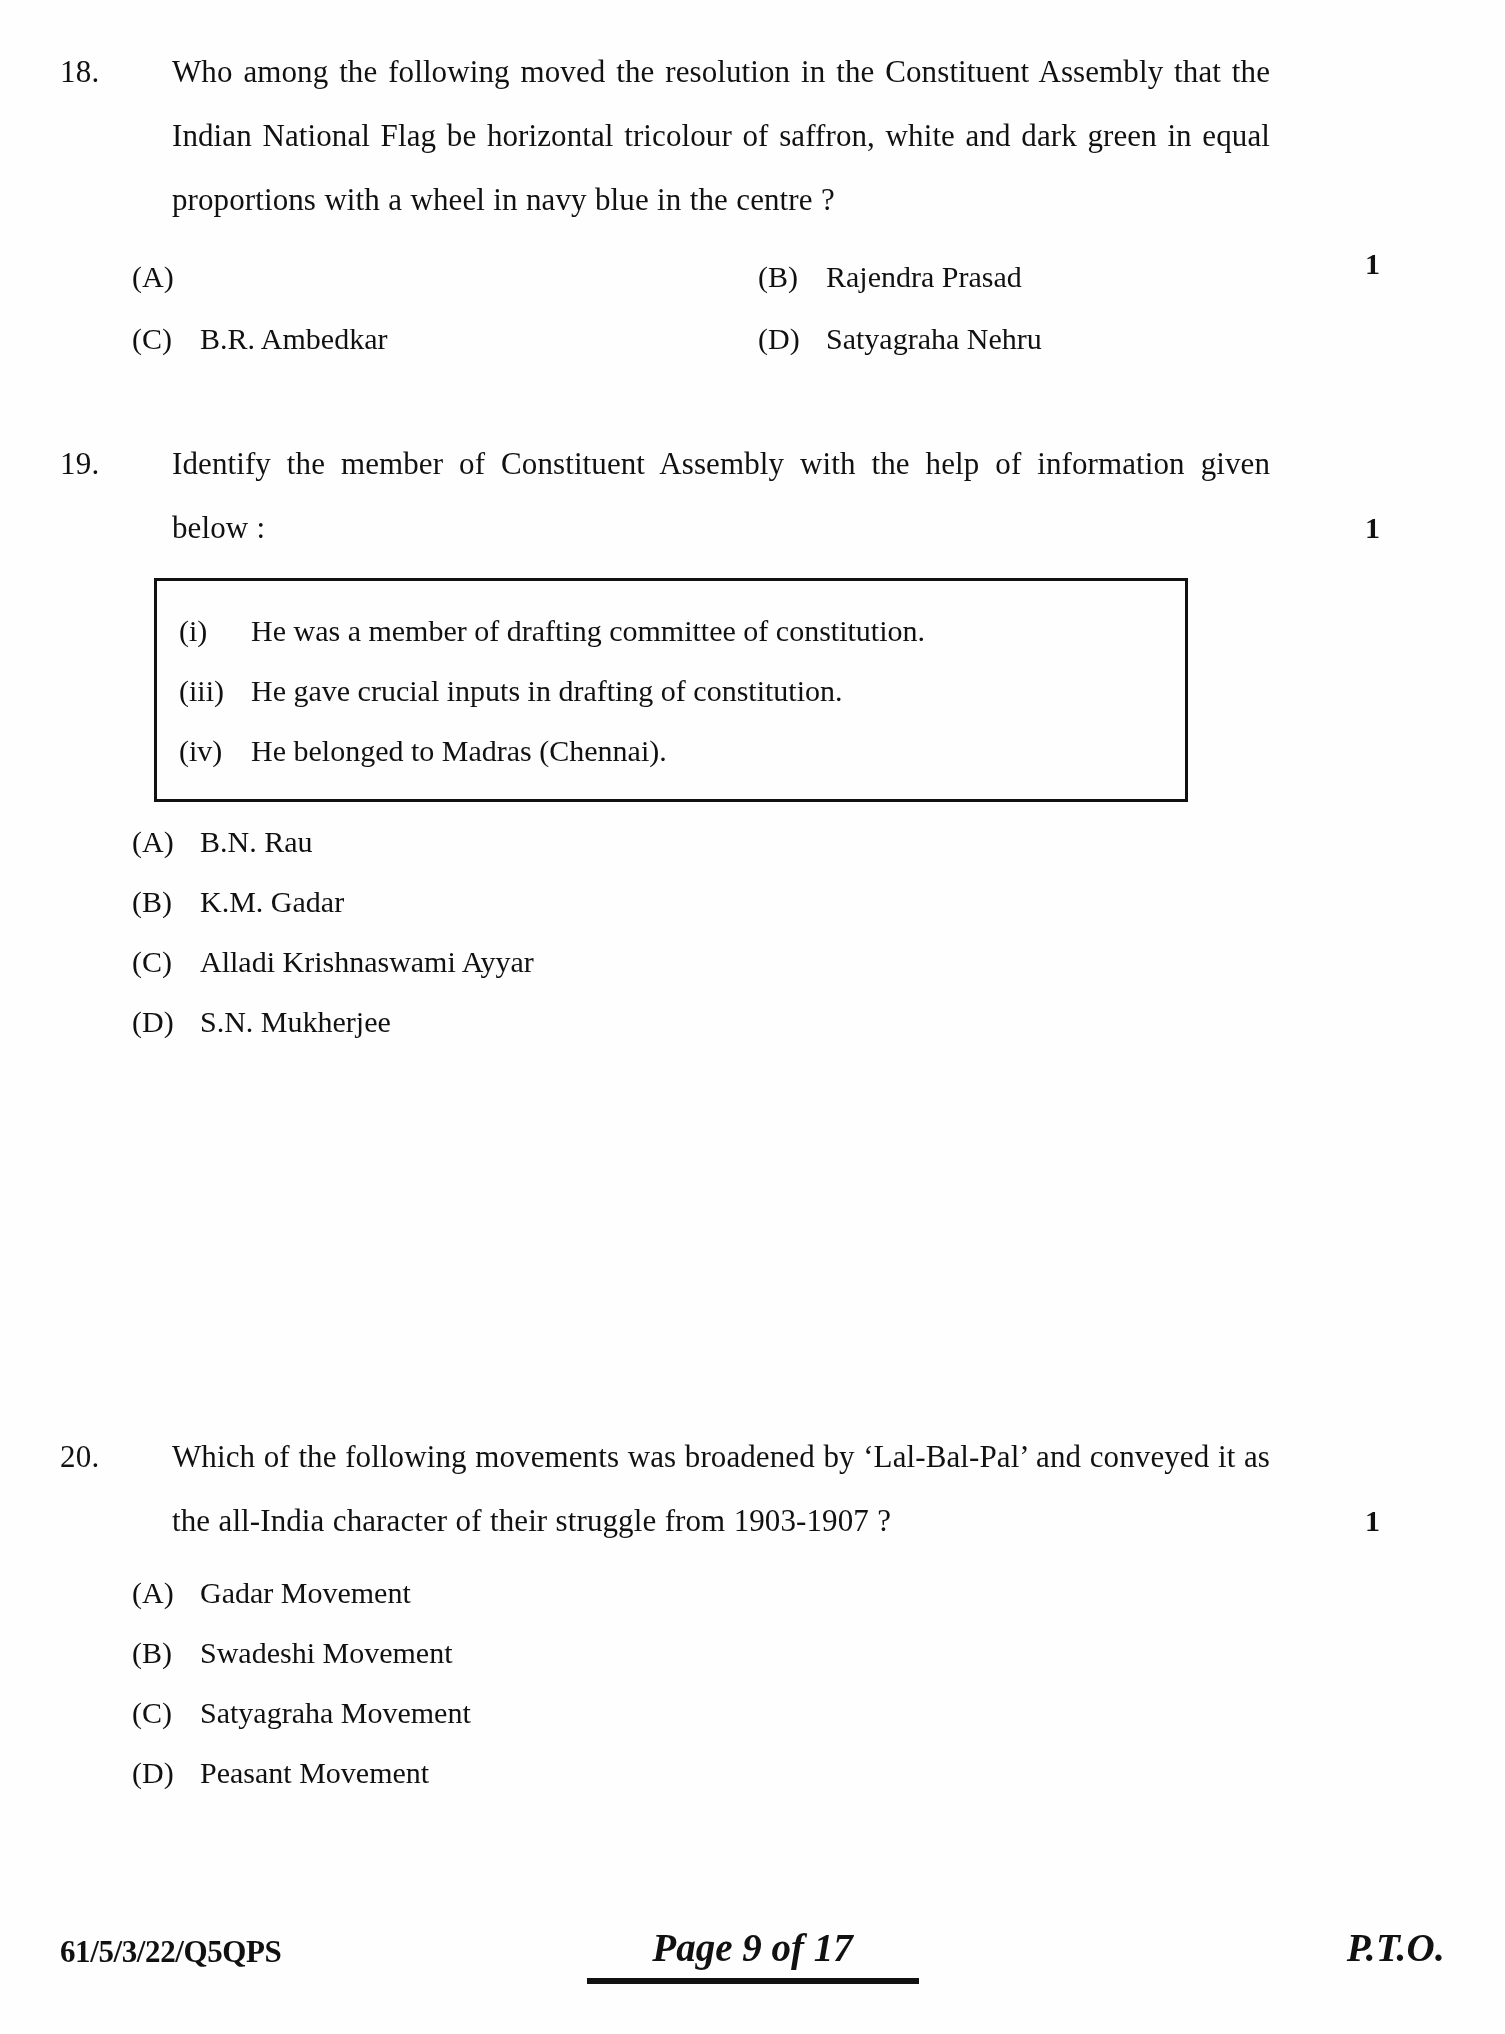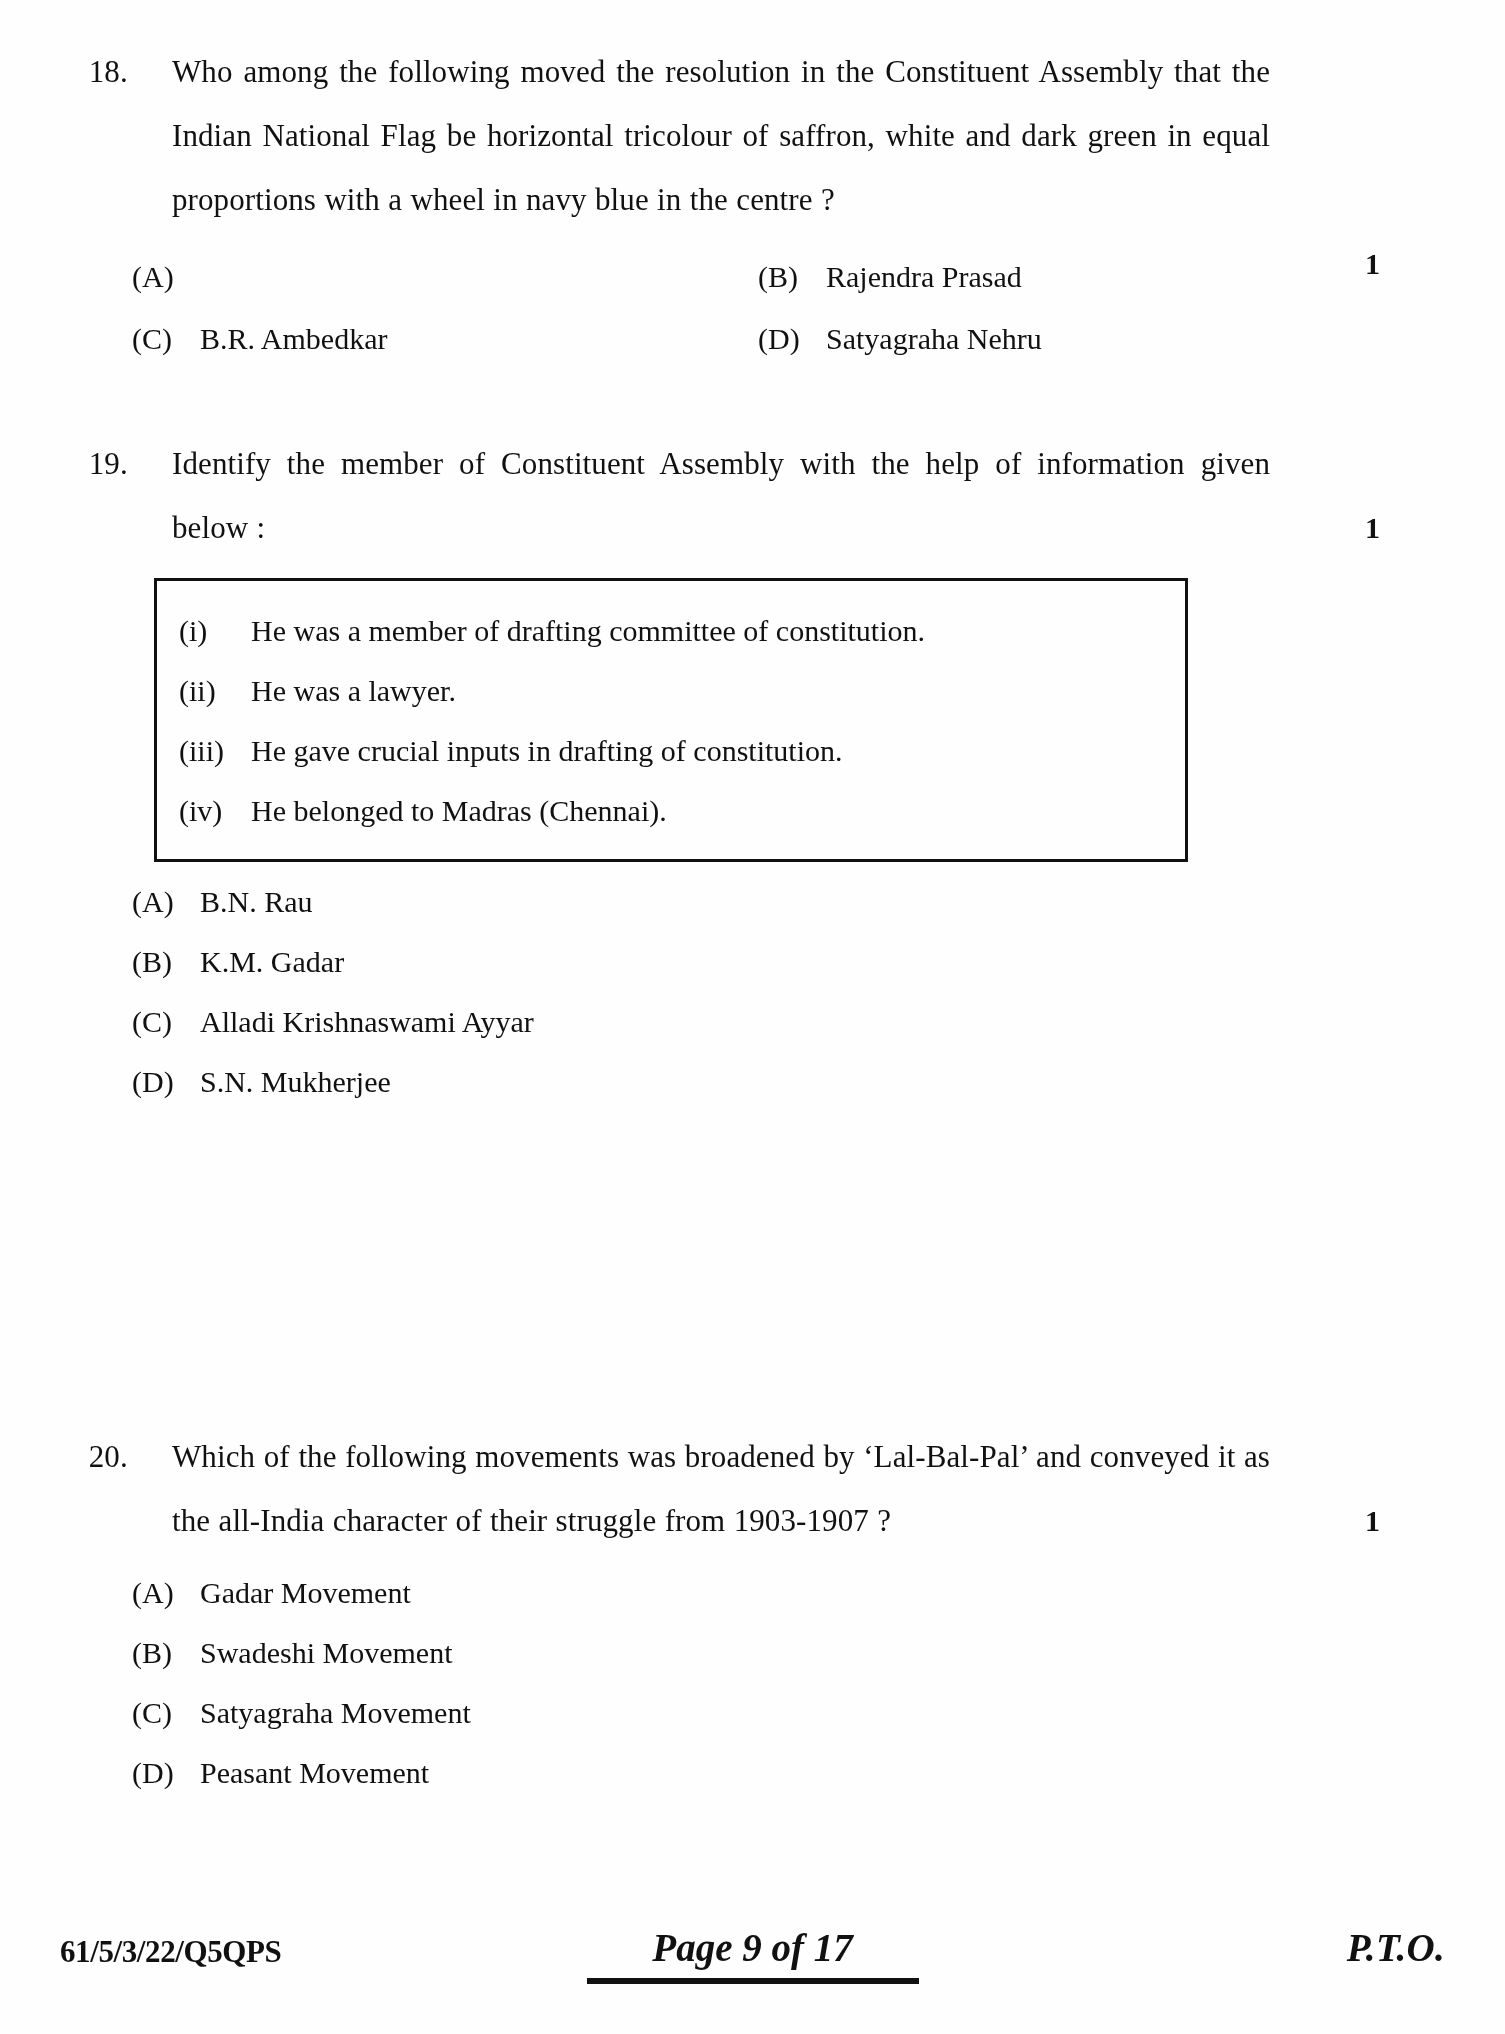--- a/index.html
+++ b/index.html
@@ -31,21 +31,21 @@
   }
   .qrow {
     display: flex;
     align-items: flex-start;
   }
   .qnum {
     width: 68px;
     flex: 0 0 68px;
     font-size: 31px;
     line-height: 64px;
-    text-align: right;
+    text-align: left;
     letter-spacing: 0.2px;
   }
   .qbody {
     flex: 1 1 auto;
     position: relative;
     margin-left: 44px;
   }
   .qtext {
     font-size: 31px;
     line-height: 64px;
@@ -197,24 +197,20 @@
         <div class="marks" style="top:64px;">1</div>
       </div>
     </div>
 
     <div class="infobox" style="margin-left:94px;">
       <div class="infoitem">
         <span class="rn">(i)</span>
         <span class="itxt">He was a member of drafting committee of constitution.</span>
       </div>
       <div class="infoitem">
-        <span class="rn">(ii)</span>
-        <span class="itxt">He was a lawyer.</span>
-      </div>
-      <div class="infoitem">
         <span class="rn">(iii)</span>
         <span class="itxt">He gave crucial inputs in drafting of constitution.</span>
       </div>
       <div class="infoitem">
         <span class="rn">(iv)</span>
         <span class="itxt">He belonged to Madras (Chennai).</span>
       </div>
     </div>
 
     <div class="opts1col" style="margin-left:68px; margin-top:10px;">

